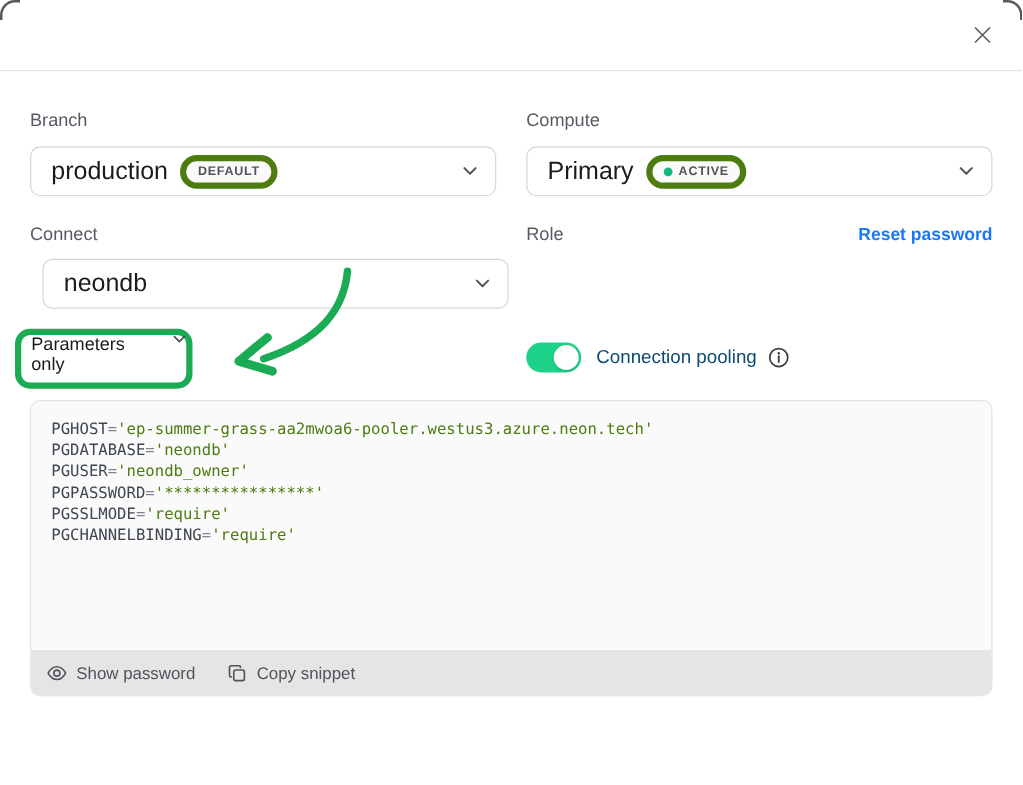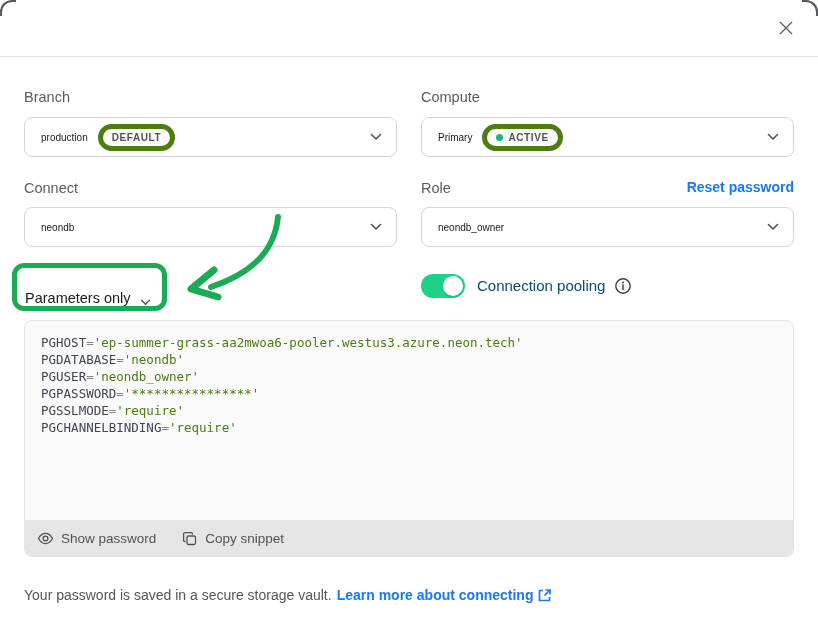--- a/index.html
+++ b/index.html
@@ -11,30 +11,30 @@
   .corner.tl { left:0; top:0; border-top:2px solid #55595f; border-left:2px solid #55595f; border-top-left-radius:12px; }
   .corner.tr { right:0; top:0; border-top:2px solid #55595f; border-right:2px solid #55595f; border-top-right-radius:12px; }
 
   
   .header { position:absolute; left:0; top:0; width:100%; height:57px; border-bottom:1px solid #e4e4e7; }
   .title { position:absolute; left:24px; top:18px; font-size:17px; font-weight:700; color:#1b1b1f; letter-spacing:.1px; }
   .close-btn { position:absolute; right:14px; top:10px; width:36px; height:36px; display:flex; align-items:center; justify-content:center; cursor:pointer; background:none; border:none; }
 
   .label { position:absolute; font-size:14.5px; color:#565b63; }
   .select { position:absolute; height:40px; width:373px; border:1px solid #d6d7da; border-radius:8px; background:#fff; display:flex; align-items:center; padding:0 14px 0 16px; cursor:pointer; }
-  .select .val { font-size:10px; color:#1b1b1f; }
+  .select .val { font-size:20px; color:#1b1b1f; }
   .select .chev { margin-left:auto; display:flex; }
   .badge { display:inline-flex; align-items:center; gap:5px; margin-left:10px; padding:3px 9px; border:5px solid #4d7c0f; background:#fafafa; border-radius:999px; font-size:10px; font-weight:700; letter-spacing:.6px; color:#52525b; }
   .dot { width:7px; height:7px; border-radius:50%; background:#10b981; }
 
   .link { font-size:14px; font-weight:700; color:#1b78f2; cursor:pointer; text-decoration:none; }
   .reset-link { position:absolute; right:24px; top:179px; }
 
   
-  .param-wrap { position:absolute; left:12px; top:263px; width:155px; height:48px; border:5px solid #1cab55; border-radius:12px; background:#fff; display:flex; align-items:flex-end; padding-left:8px; cursor:pointer; }
+  .param-wrap { position:absolute; left:12px; top:263px; width:142px; height:48px; border:5px solid #1cab55; border-radius:12px; background:#fff; display:flex; align-items:flex-start; padding-left:8px; cursor:pointer; }
   .param-wrap .val { font-size:14.5px; color:#1b1b1f; }
   .param-wrap .chev { margin-left:9px; display:flex; }
 
   .arrow-svg { position:absolute; left:0; top:0; width:818px; height:628px; pointer-events:none; }
 
   
   .toggle { position:absolute; left:421px; top:274px; width:44px; height:24px; border-radius:12px; background:#1ed189; cursor:pointer; }
   .toggle .knob { position:absolute; right:2px; top:2px; width:20px; height:20px; border-radius:50%; background:#fff; box-shadow:0 1px 2px rgba(0,0,0,.15); }
   .pooling-label { position:absolute; left:477px; top:277px; font-size:15px; color:#0c4a6e; }
   .info-icon { position:absolute; left:614px; top:277px; cursor:pointer; display:flex; }
@@ -91,30 +91,22 @@
       <svg width="12" height="8" viewBox="0 0 12 8">
           <path d="M1.5 1.5 L6 6 L10.5 1.5" stroke="#52525b" stroke-width="1.6" fill="none" stroke-linecap="round" stroke-linejoin="round"></path>
         </svg>
     </span>
   </div>
 
   <div class="label" style="left:24px; top:180px;">Connect</div>
   <div class="label" style="left:421px; top:180px;">Role</div>
   <a class="link reset-link">Reset password</a>
 
-  <div class="select" style="left:24px; top:207px;">
+  <div class="select" style="left:34px; top:207px;">
     <span class="val">neondb</span>
-    <span class="chev">
-      <svg width="12" height="8" viewBox="0 0 12 8">
-          <path d="M1.5 1.5 L6 6 L10.5 1.5" stroke="#52525b" stroke-width="1.6" fill="none" stroke-linecap="round" stroke-linejoin="round"></path>
-        </svg>
-    </span>
-  </div>
-  <div class="select" style="left:421px; top:207px;">
-    <span class="val">neondb_owner</span>
     <span class="chev">
       <svg width="12" height="8" viewBox="0 0 12 8">
           <path d="M1.5 1.5 L6 6 L10.5 1.5" stroke="#52525b" stroke-width="1.6" fill="none" stroke-linecap="round" stroke-linejoin="round"></path>
         </svg>
     </span>
   </div>
 
   <div class="param-wrap">
     <span class="val">Parameters only</span>
     <span class="chev">
@@ -165,25 +157,13 @@
           <svg width="16" height="16" viewBox="0 0 16 16">
               <rect x="5" y="5" width="8.5" height="8.5" rx="1.5" stroke="#52525b" stroke-width="1.3" fill="none"></rect>
               <path d="M3 10.5 L2.8 10.5 C2 10.5 1.6 10 1.6 9.3 L1.6 3 C1.6 2.2 2.2 1.6 3 1.6 L9.2 1.6 C10 1.6 10.4 2.1 10.4 2.8 L10.4 3" stroke="#52525b" stroke-width="1.3" fill="none" stroke-linecap="round"></path>
             </svg>
         </span>
         <span>Copy snippet</span>
       </button>
     </div>
   </div>
 
-  <div class="bottom-note">
-    <span>Your password is saved in a secure storage vault.</span>
-    <a class="link">
-      <span>Learn more about connecting</span>
-      <span style="display:flex">
-        <svg width="15" height="15" viewBox="0 0 15 15">
-            <path d="M6 2.5 L2.5 2.5 L2.5 12.5 L12.5 12.5 L12.5 9" stroke="#1b78f2" stroke-width="1.7" fill="none" stroke-linejoin="round"></path>
-            <path d="M8.5 2 L13 2 L13 6.5 M13 2 L7.5 7.5" stroke="#1b78f2" stroke-width="1.7" fill="none" stroke-linejoin="round"></path>
-          </svg>
-      </span>
-    </a>
-  </div>
 </div>
 
 </body></html>

